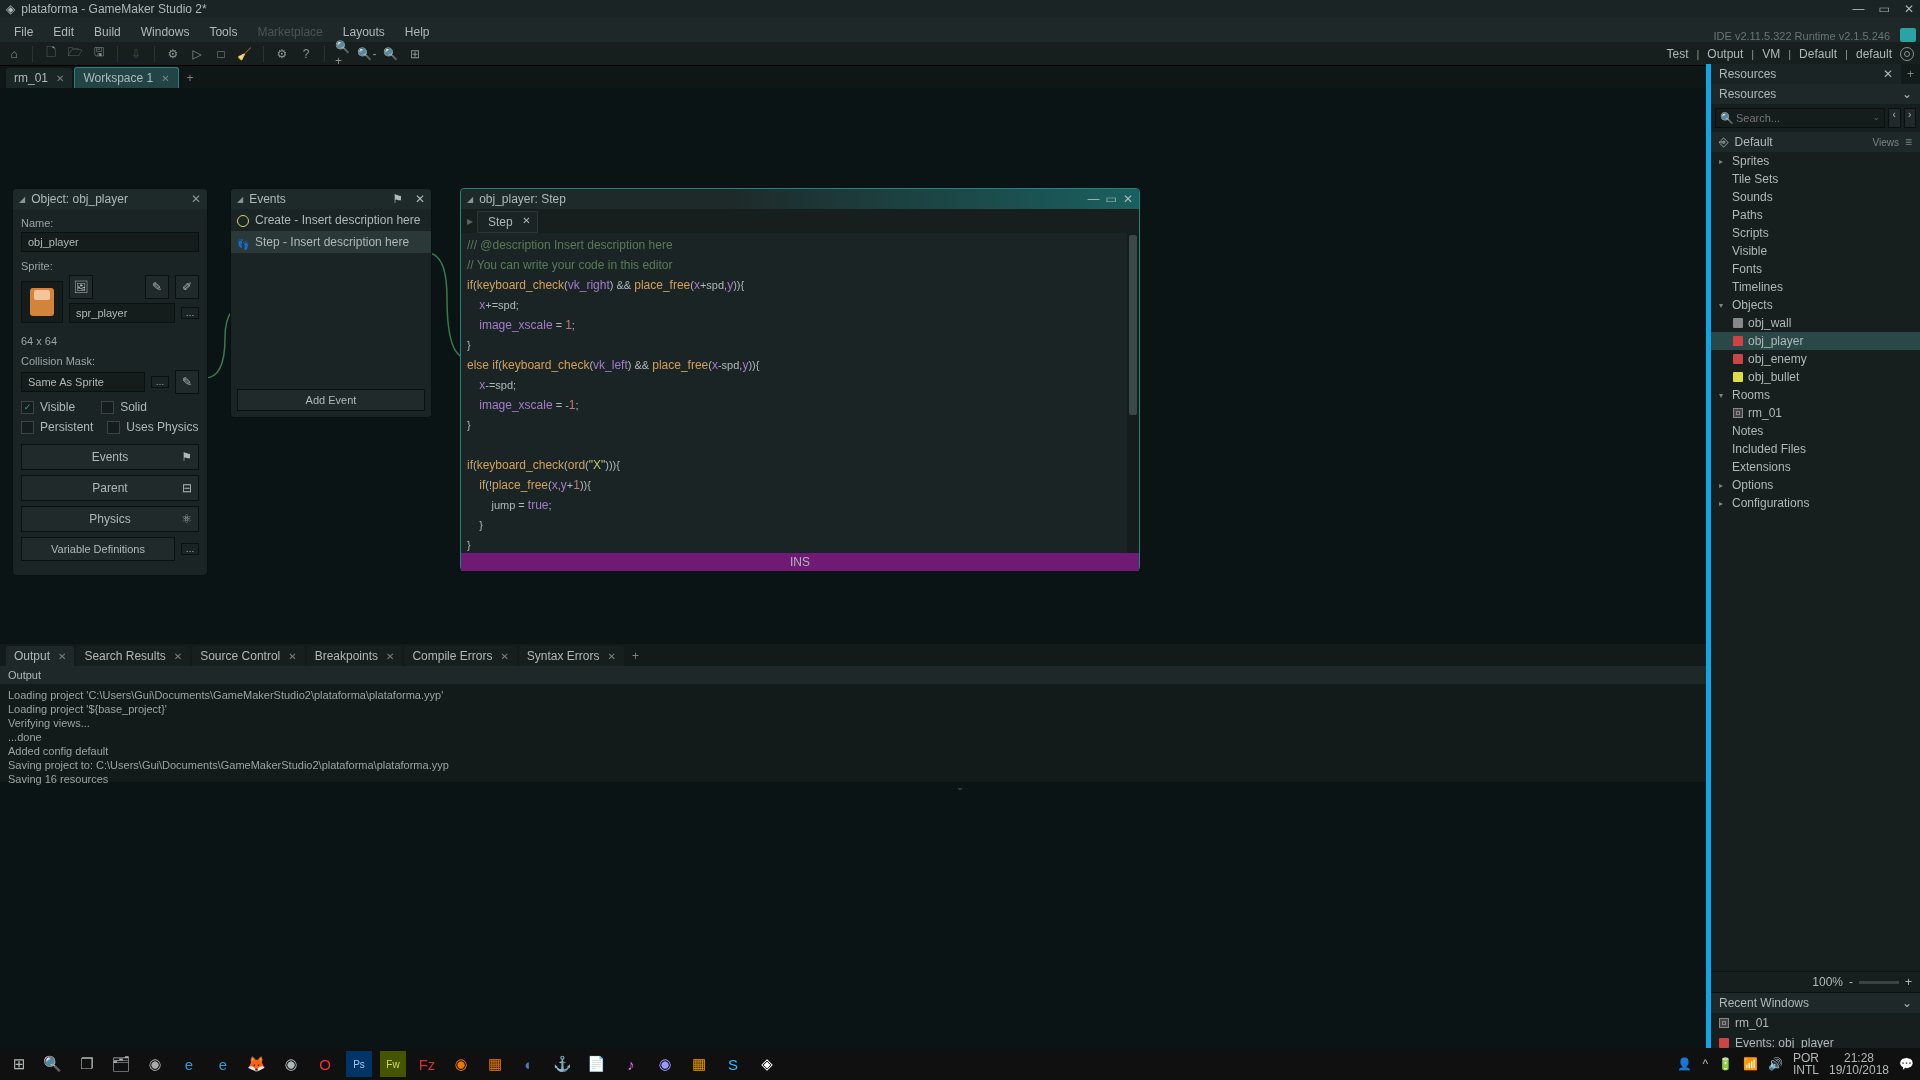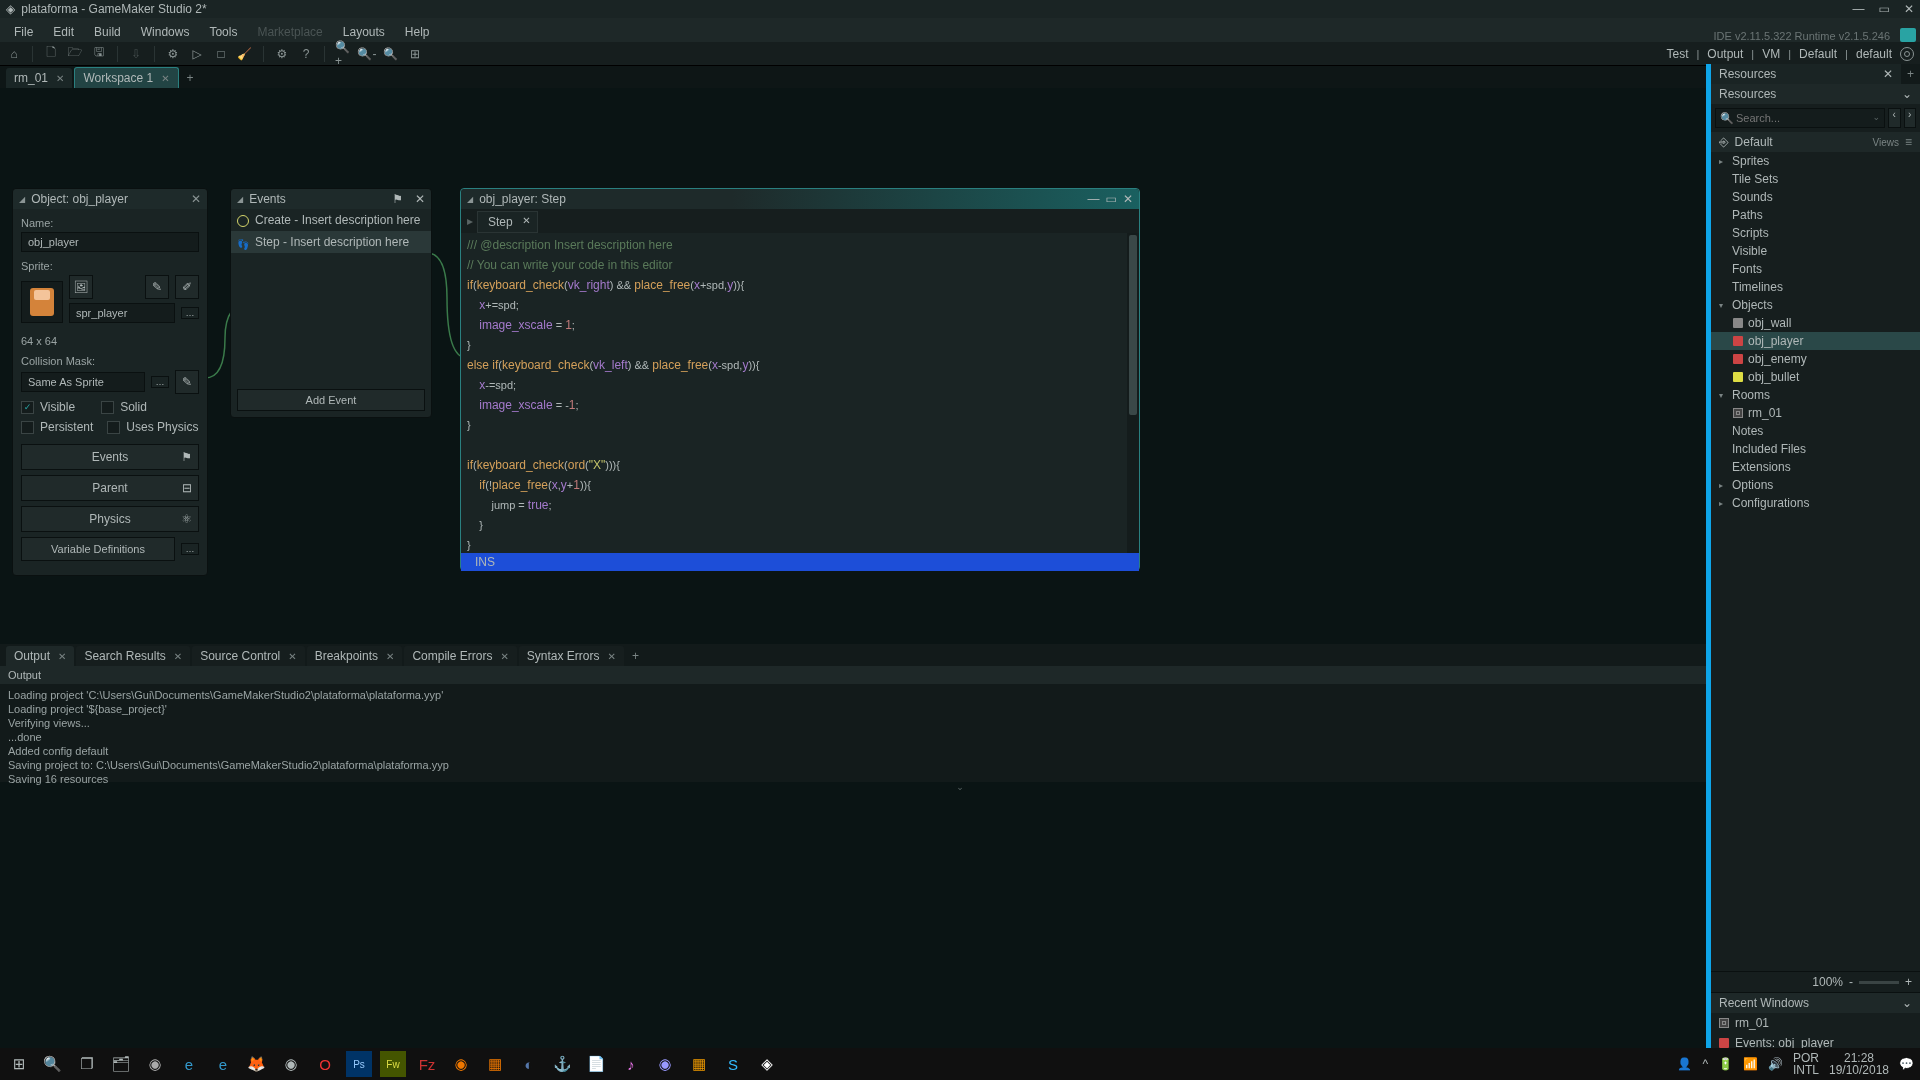--- a/index.html
+++ b/index.html
@@ -60,21 +60,21 @@
 .gutter{width:56px;background:#1a2424;text-align:right;padding:2px 8px 2px 0;color:#4a6a8a;font-size:11px;line-height:14px;border-right:1px solid #2a3434}
 .code-text{flex:1;padding:2px 6px;font-size:11px;line-height:20px;white-space:pre;overflow:hidden}
 .code-text .cm{color:#5a7a5a}
 .code-text .kw{color:#d4a05a}
 .code-text .mk{color:#a47acc}
 .code-text .fn{color:#d4a05a}
 .code-text .st{color:#c4c46a}
 .code-text .nu{color:#c07a7a}
 .code-scroll{width:12px;background:#141c1c;position:relative}
 .code-scroll::after{content:"";position:absolute;top:2px;left:2px;right:2px;height:180px;background:#3a4848;border-radius:2px}
-.code-status{height:18px;background:#1d4ed8;text-align:left;padding:2px 14px;font-size:10px;color:#8a9494}
+.code-status{height:18px;background:#701a75;text-align:center;padding:2px 14px;font-size:10px;color:#8a9494}
 
 .btm-tabs{height:22px;background:#121a1a;display:flex;align-items:end;padding-left:6px;gap:2px}
 .btm-tabs .tab{background:#161e1e;color:#5a6464}
 .btm-tabs .tab.on{background:#1e2828;color:#b0b8b8}
 .out-hdr{background:#1e2828;padding:3px 8px;font-size:11px}
 .out-body{background:#121a1a;padding:4px 8px;font-size:11px;line-height:14px;height:98px;color:#9aa4a4}
 .expander{height:12px;background:#0a1414;text-align:center;color:#5a6464;font-size:9px}
 
 .right-panel{position:absolute;right:0;top:64px;bottom:0;width:214px;background:#161e1e;border-left:5px solid #0ea5e9;display:flex;flex-direction:column}
 .rp-tab{background:#1a2424;padding:3px 8px;display:flex;align-items:center;font-size:11px}

